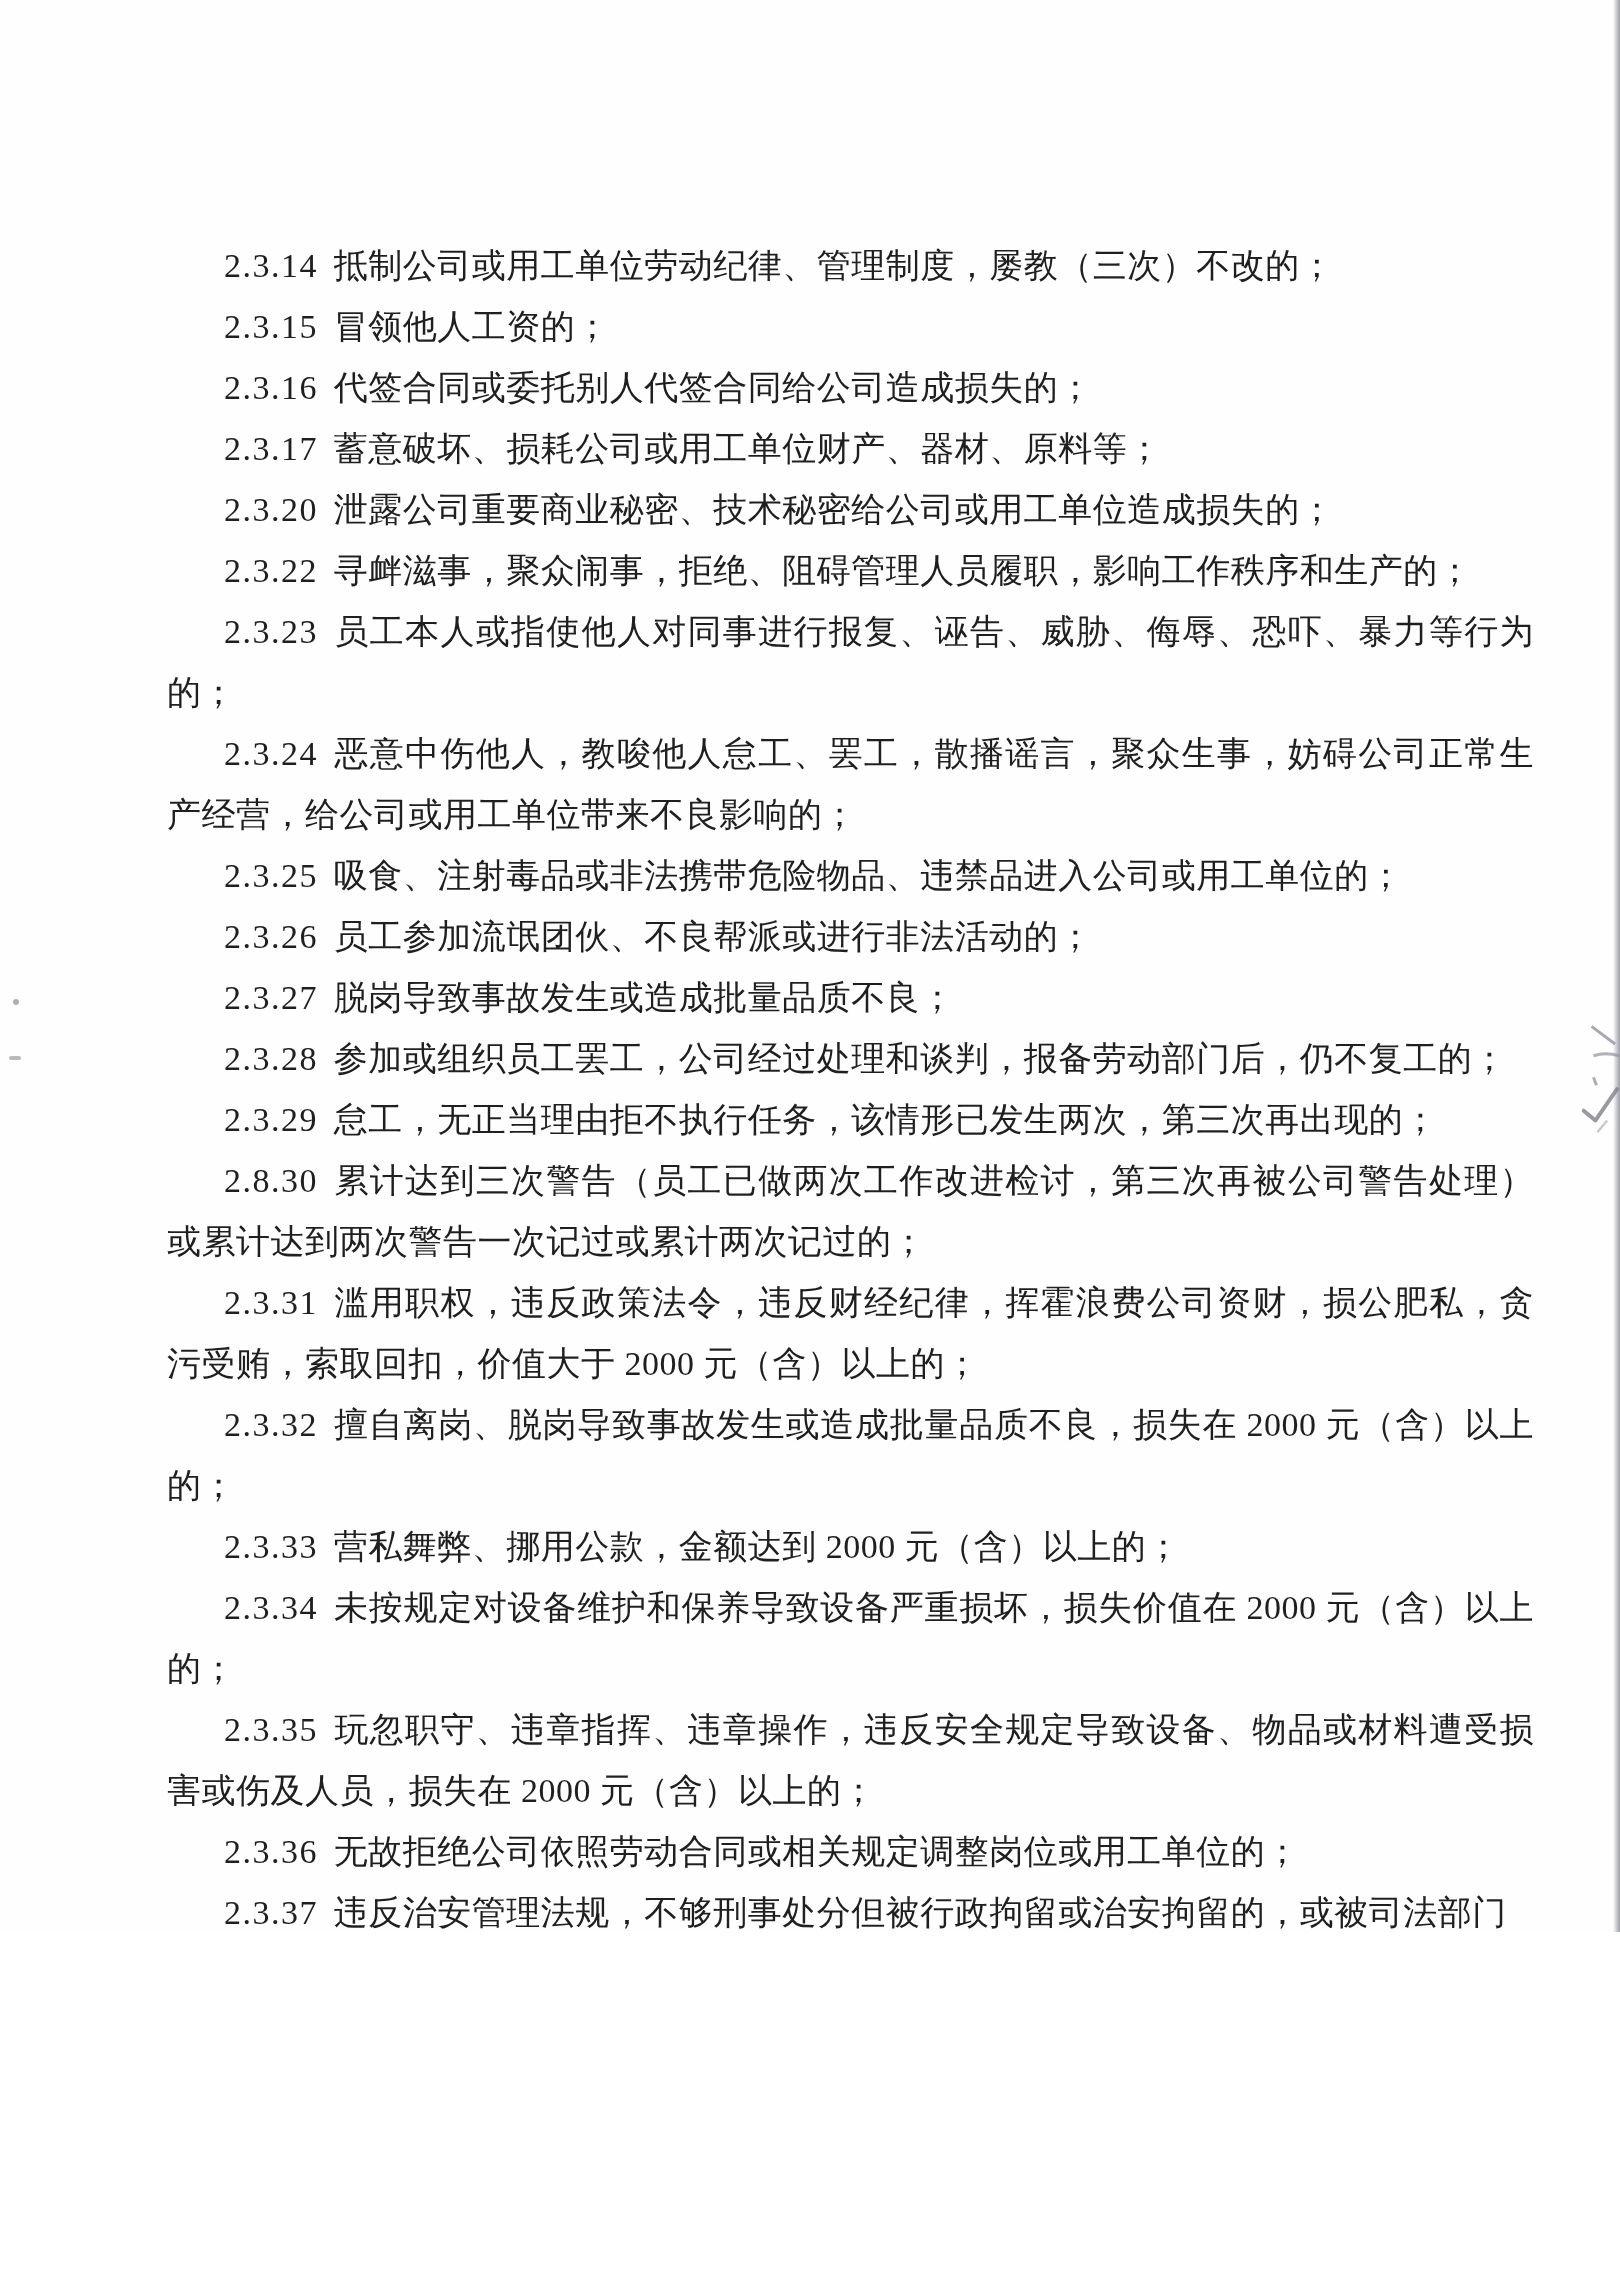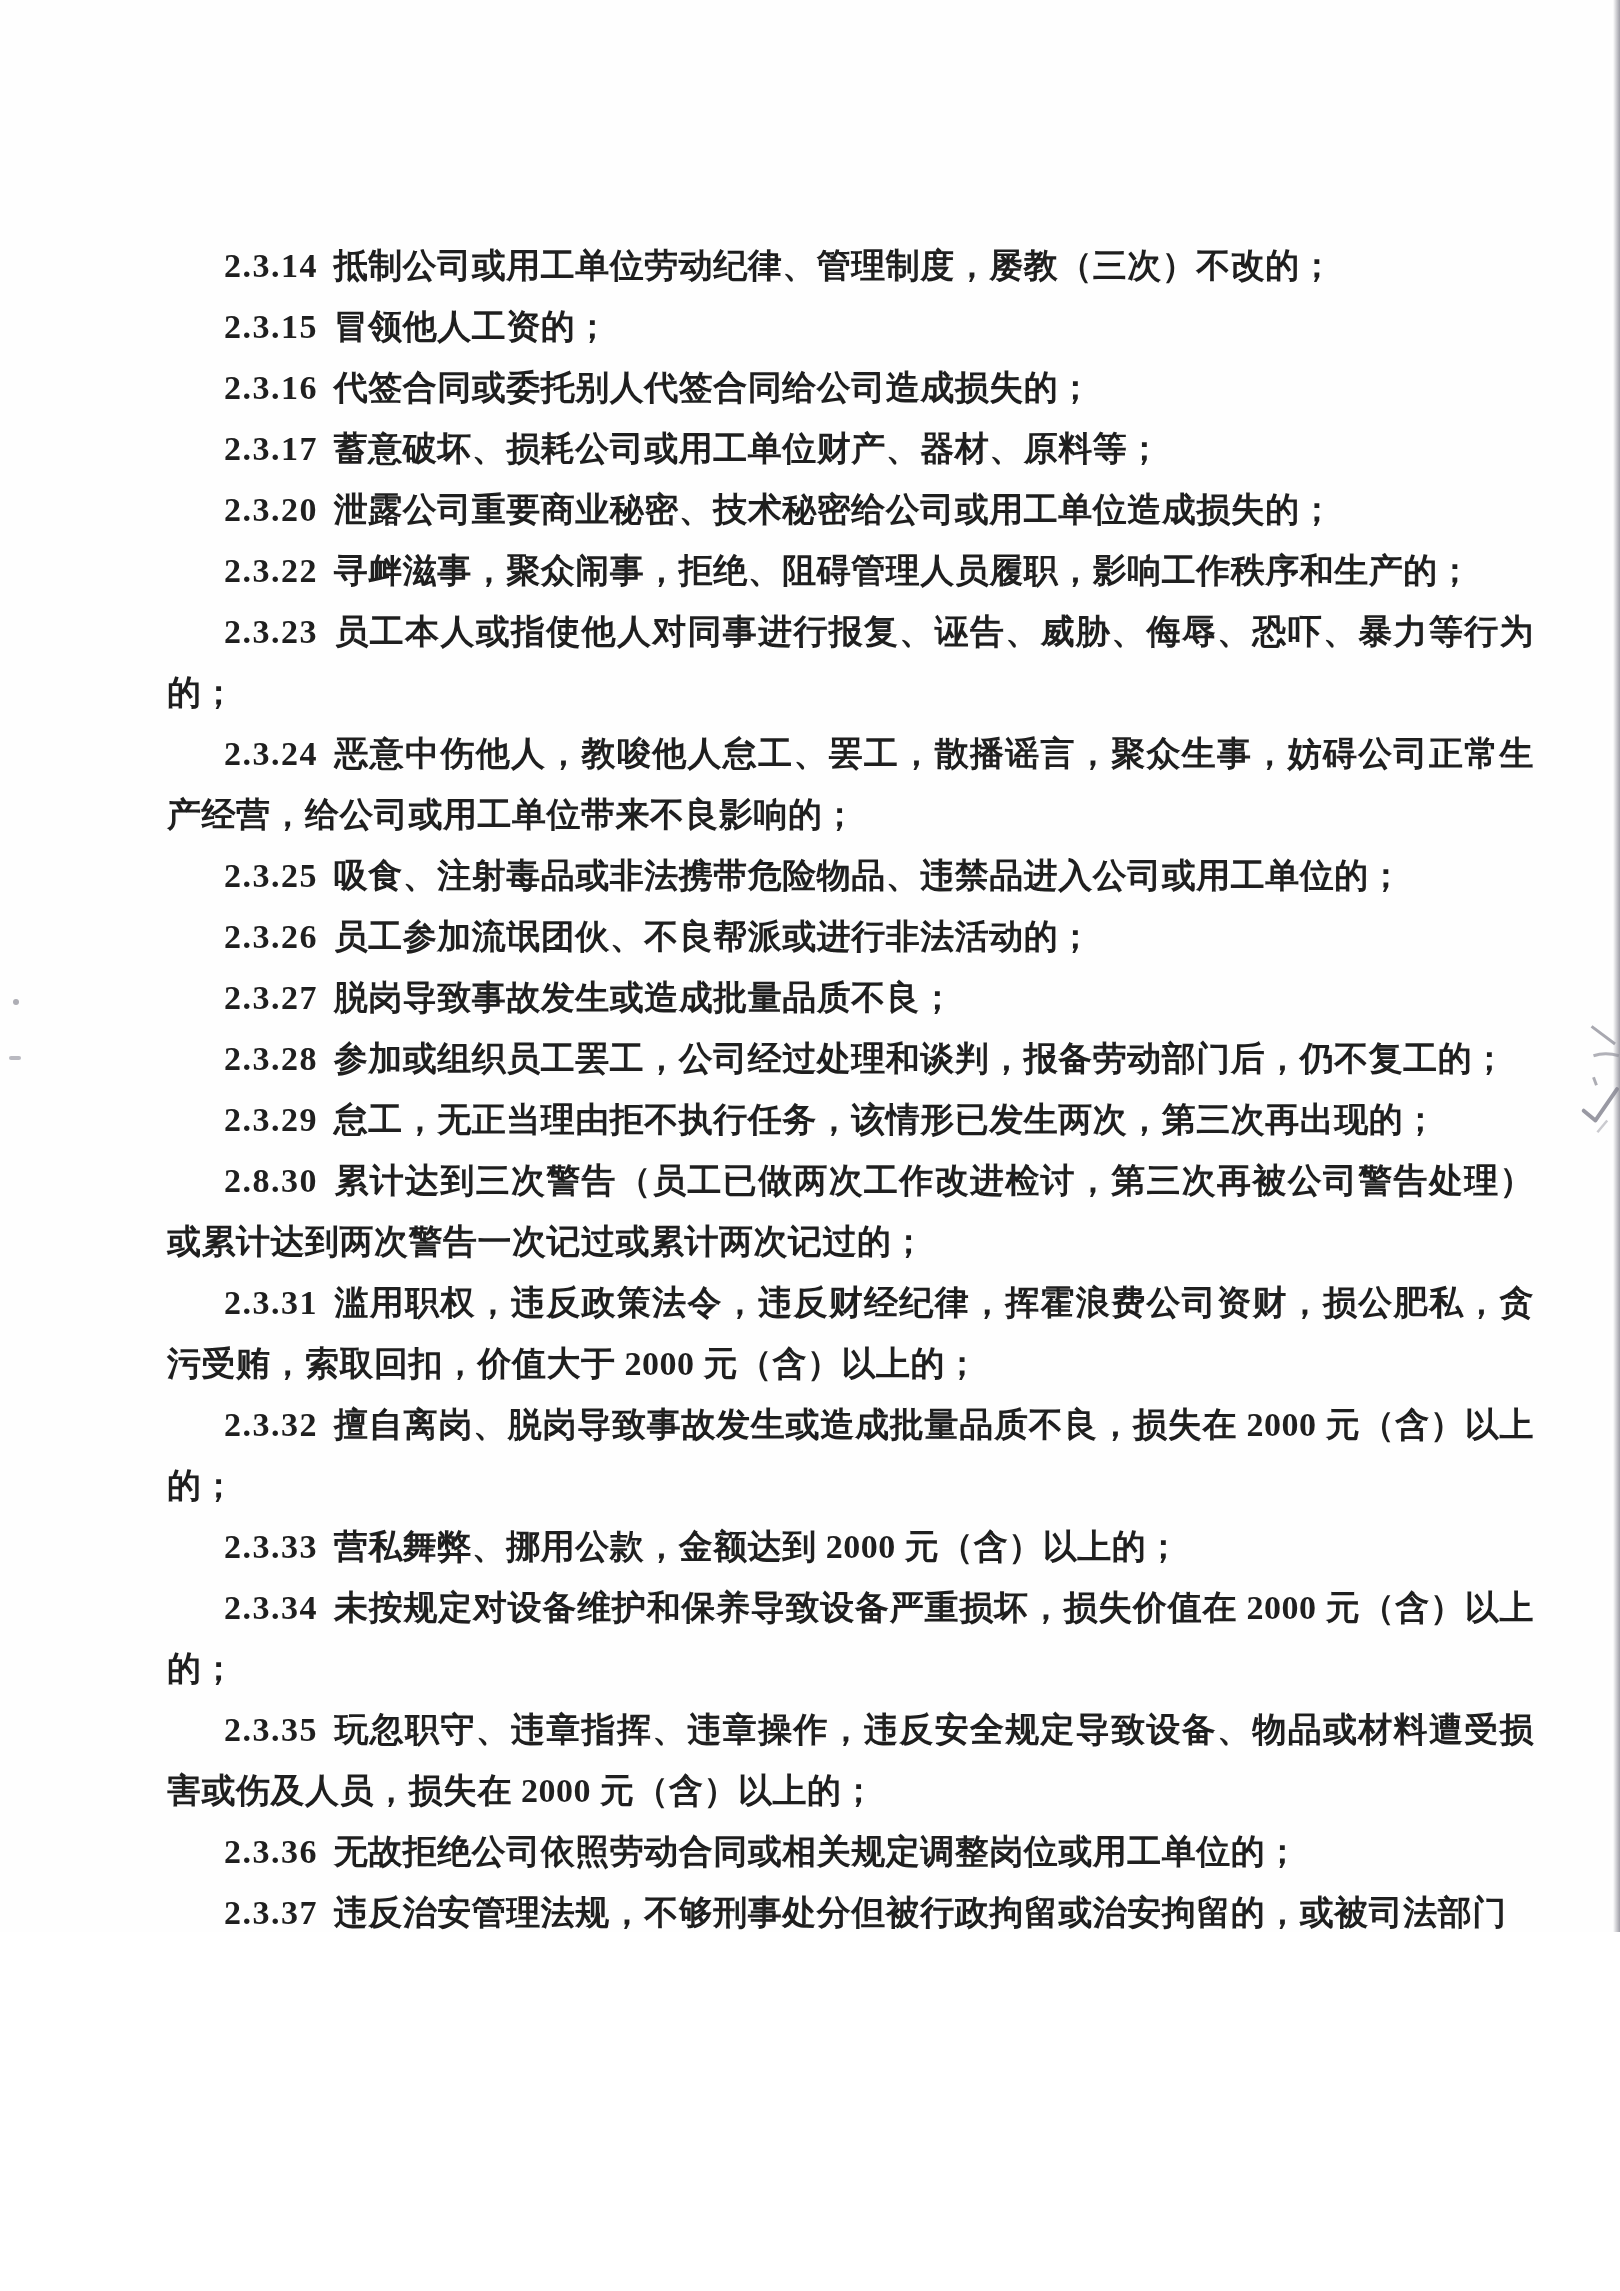--- a/index.html
+++ b/index.html
@@ -4,21 +4,20 @@
 <style>
   html, body { margin: 0; padding: 0; background: #ffffff; }
   .page {
     position: relative;
     width: 1620px;
     height: 1932px;
     background: #fefefe;
     color: #1f1f1f;
     font-family: "Liberation Serif", "DejaVu Serif", serif;
     overflow: hidden;
-    font-weight: bold;
   }
   .text-block {
     position: absolute;
     left: 167px;
     top: 235px;
     width: 1367px;
     font-size: 34px;
     line-height: 61px;
     text-align: justify;
     letter-spacing: 0.5px;

